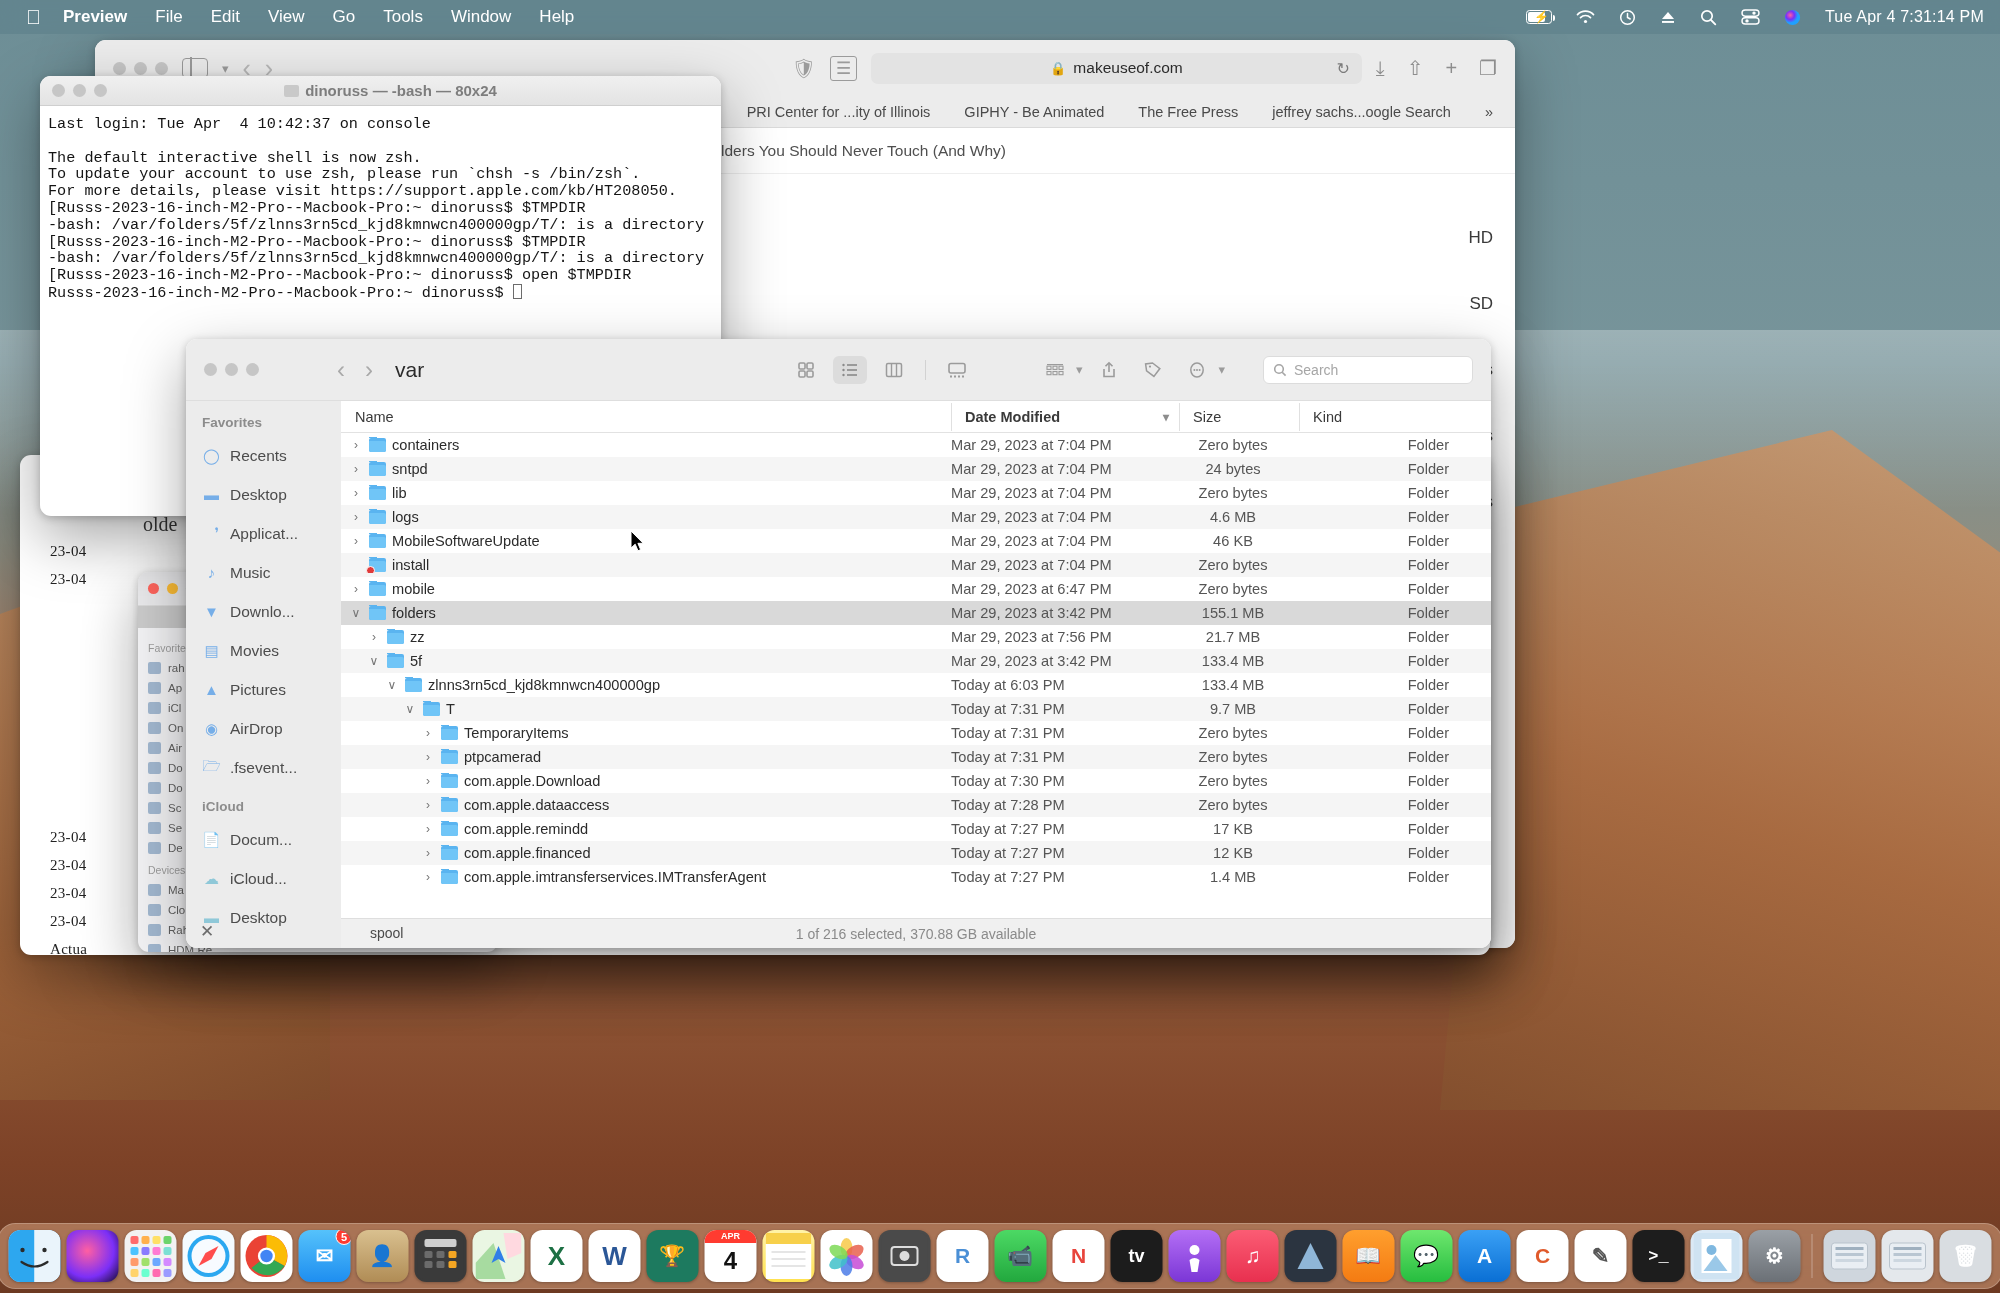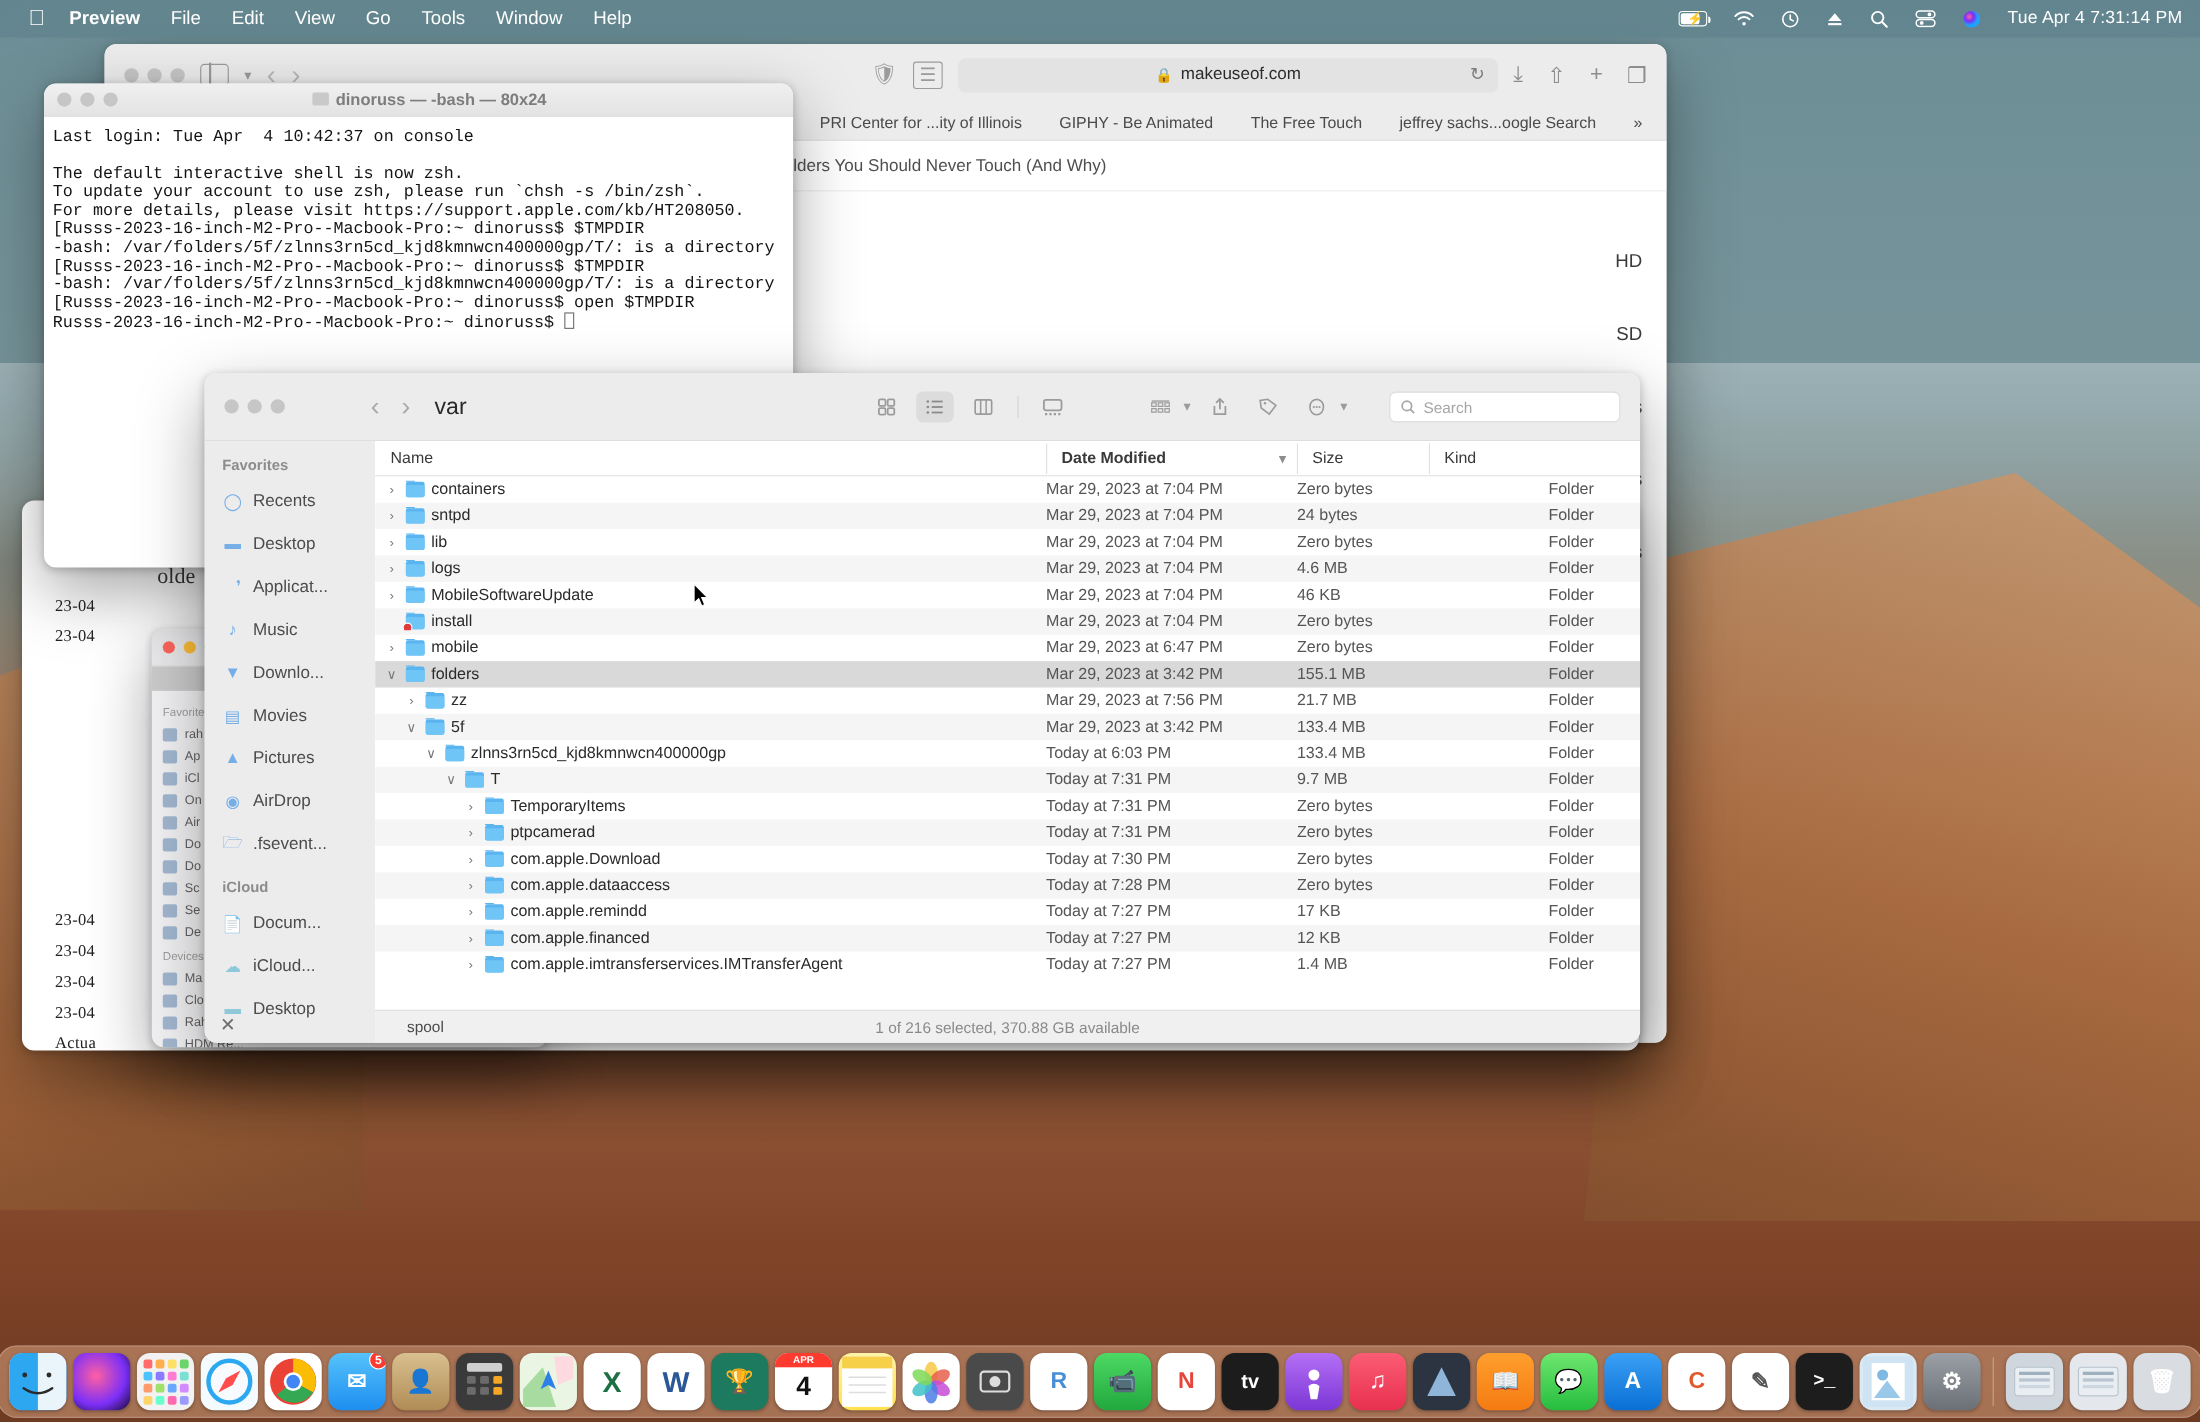--- a/index.html
+++ b/index.html
@@ -148,21 +148,21 @@
   #finder .sb-head { font-size:13.5px; color:#8c8c8c; font-weight:bold; padding:0 0 6px 16px; }
   #finder .sb-item { display:flex; align-items:center; gap:9px; height:39px; padding-left:16px; font-size:15.5px; color:#4c4c4c; }
   .sbico { width:19px; height:19px; flex:none; color:#76aee8; display:flex; align-items:center; justify-content:center; font-size:15px;}
 
   #finder .listwrap { position:absolute; left:155px; right:0; top:62px; bottom:30px; background:#fff; overflow:hidden; }
   #finder .frow { display:flex; align-items:center; height:24px; font-size:14.6px; color:#2b2b2b; }
   #finder .frow.alt { background:#f5f5f5; }
   #finder .frow.sel { background:#d9d9d9; }
   .cellname { width:610px; display:flex; align-items:center; gap:6px; white-space:nowrap; overflow:hidden;}
   .celldate { width:228px; color:#555; }
-  .cellsize { width:120px; color:#555; text-align:left; padding-right:12px;}
+  .cellsize { width:120px; color:#555; text-align:center; padding-right:12px;}
   .cellkind { width:150px; color:#555;text-align:right; }
   .disc { width:14px; text-align:center; color:#767676; font-size:12px; flex:none; }
   .folder { width:17px;height:14px; flex:none; position:relative; background:#5ab4f0; border-radius:2px 2px 2px 2px; }
   .folder:before { content:""; position:absolute; left:0; top:-3px; width:8px; height:3px; background:#5ab4f0; border-radius:2px 2px 0 0; }
   .folder:after { content:""; position:absolute; left:0; right:0; bottom:0; height:11px; background:#70c5f7; border-radius:0 2px 2px 2px;}
   .badge-stop { position:absolute; left:-3px; bottom:-3px; width:9px; height:9px; border-radius:50%; background:#e03a3a; border:1.5px solid #fff; z-index:3;}
   #finder .statusbar { position:absolute; left:155px; right:0; bottom:0; height:30px; background:#f0f0f0; border-top:1px solid #dedede;
       display:flex; align-items:center; justify-content:center; font-size:14px; color:#8a8a8a; }
   #finder .closeX { position:absolute; left:14px; bottom:6px; color:#6d6d6d; font-size:17px; }
 
@@ -218,21 +218,21 @@
         <span>⇧</span>
         <span>+</span>
         <span>❐</span>
       </div>
     </div>
     <div class="row2">
       <span style="width:620px"></span>
       <span>on times</span>
       <span>PRI Center for ...ity of Illinois</span>
       <span>GIPHY - Be Animated</span>
-      <span>The Free Touch</span>
+      <span>The Free Press</span>
       <span>jeffrey sachs...oogle Search</span>
       <span>»</span>
     </div>
   </div>
   <div class="content">
     <div class="muo-strip">
       <span class="cam"></span>
       <span>5 macOS Folders You Should Never Touch (And Why)</span>
     </div>
     <div class="dlcard">

